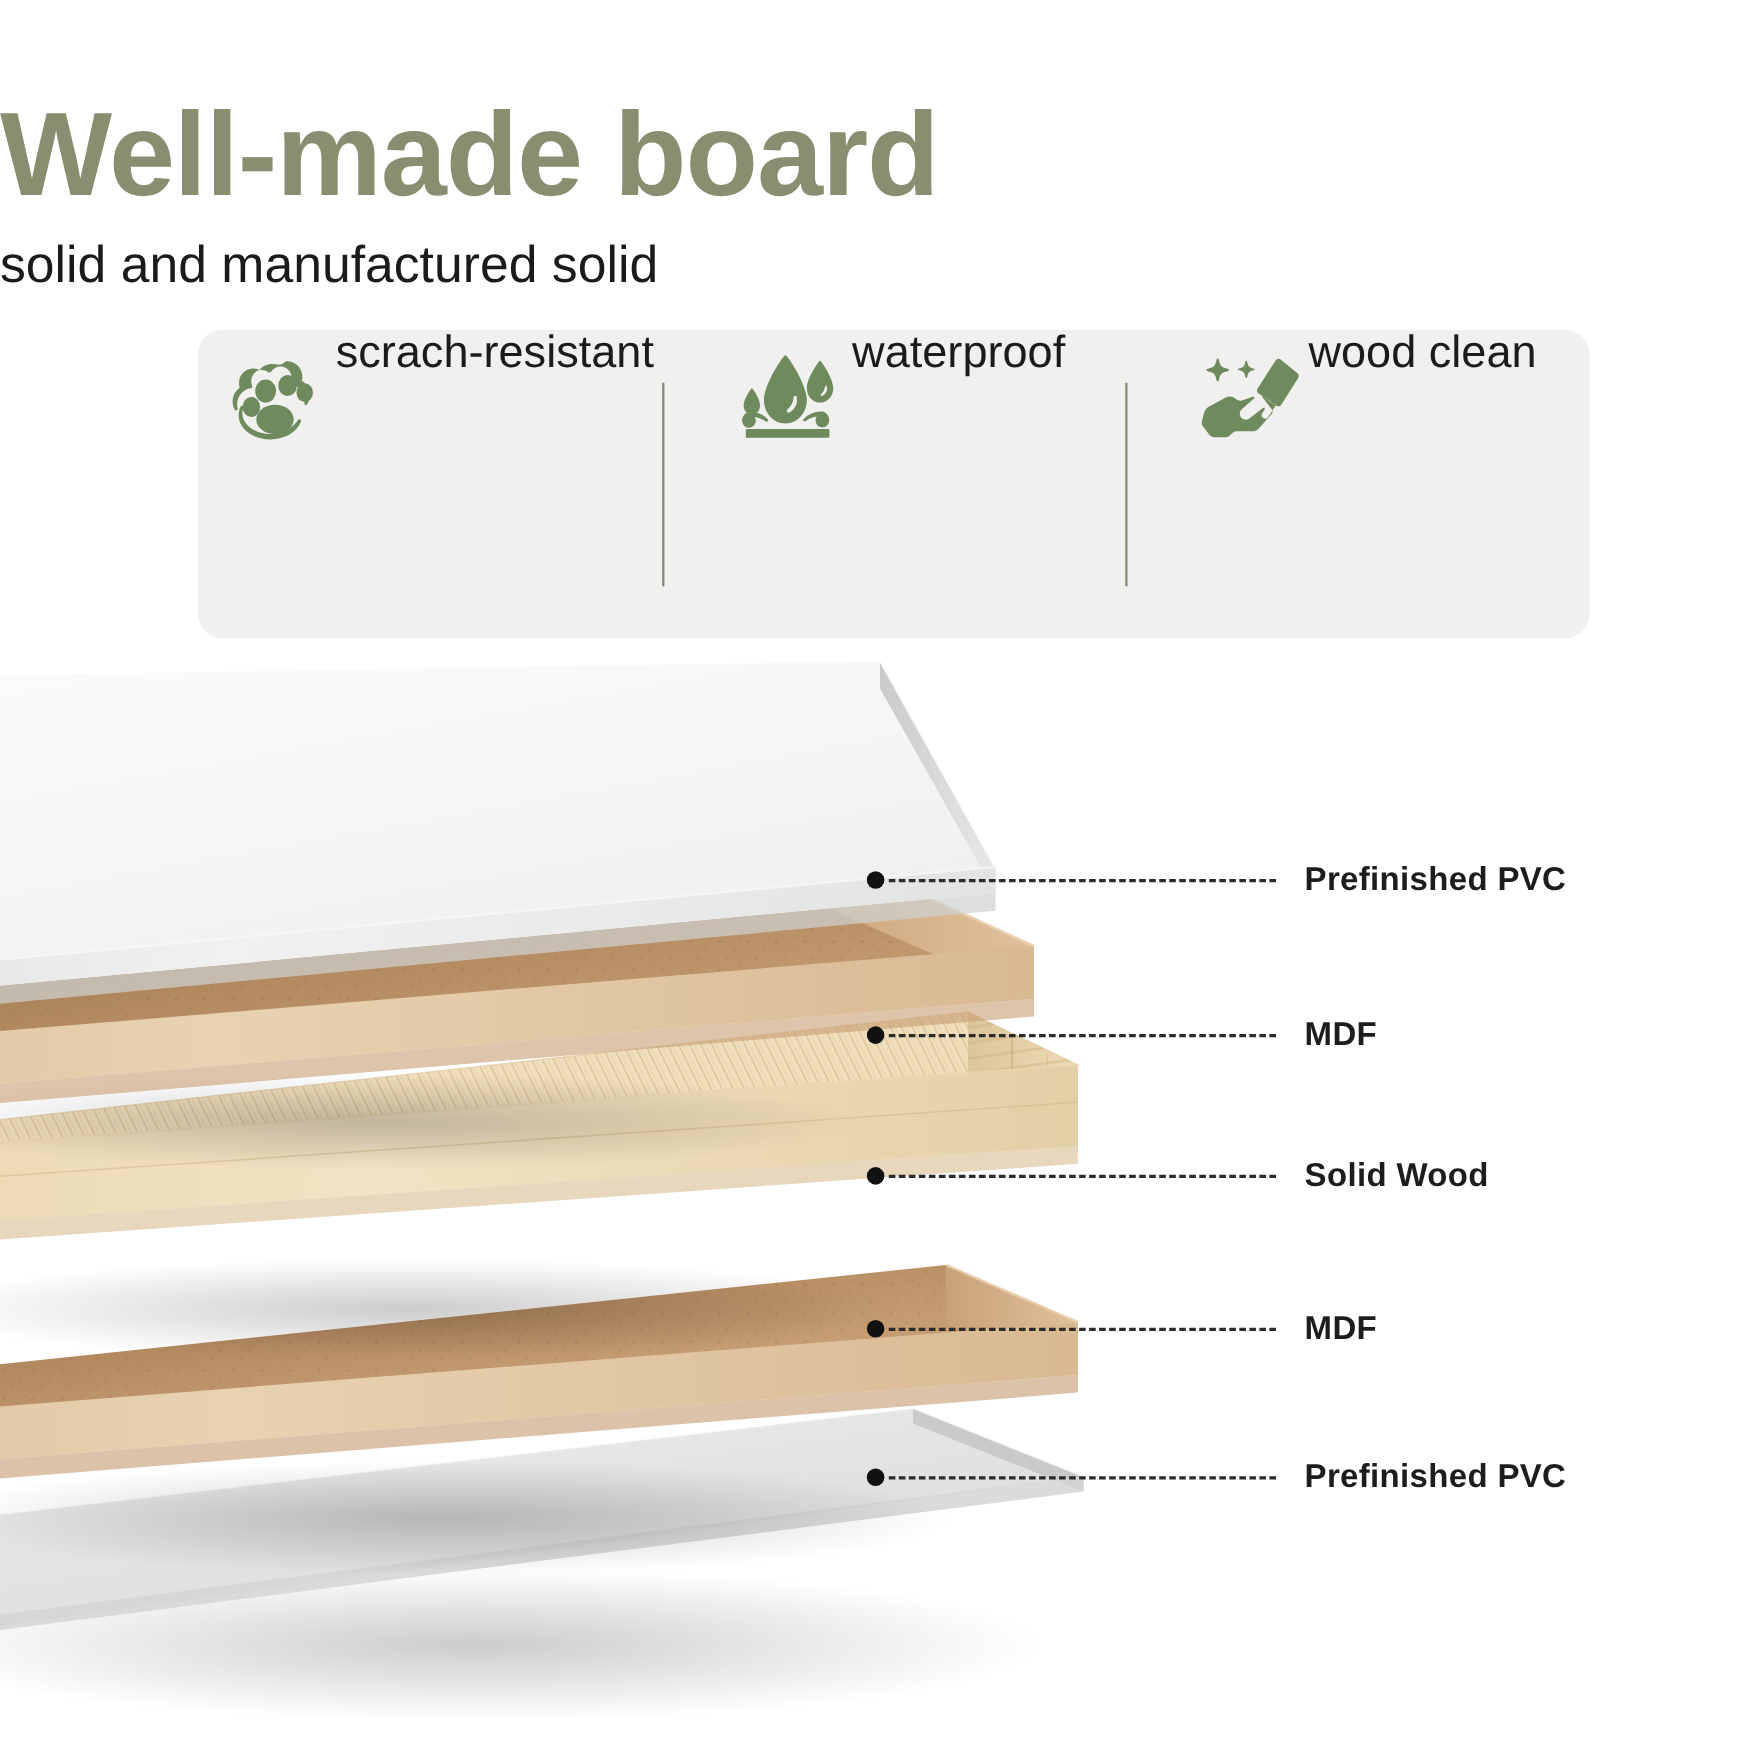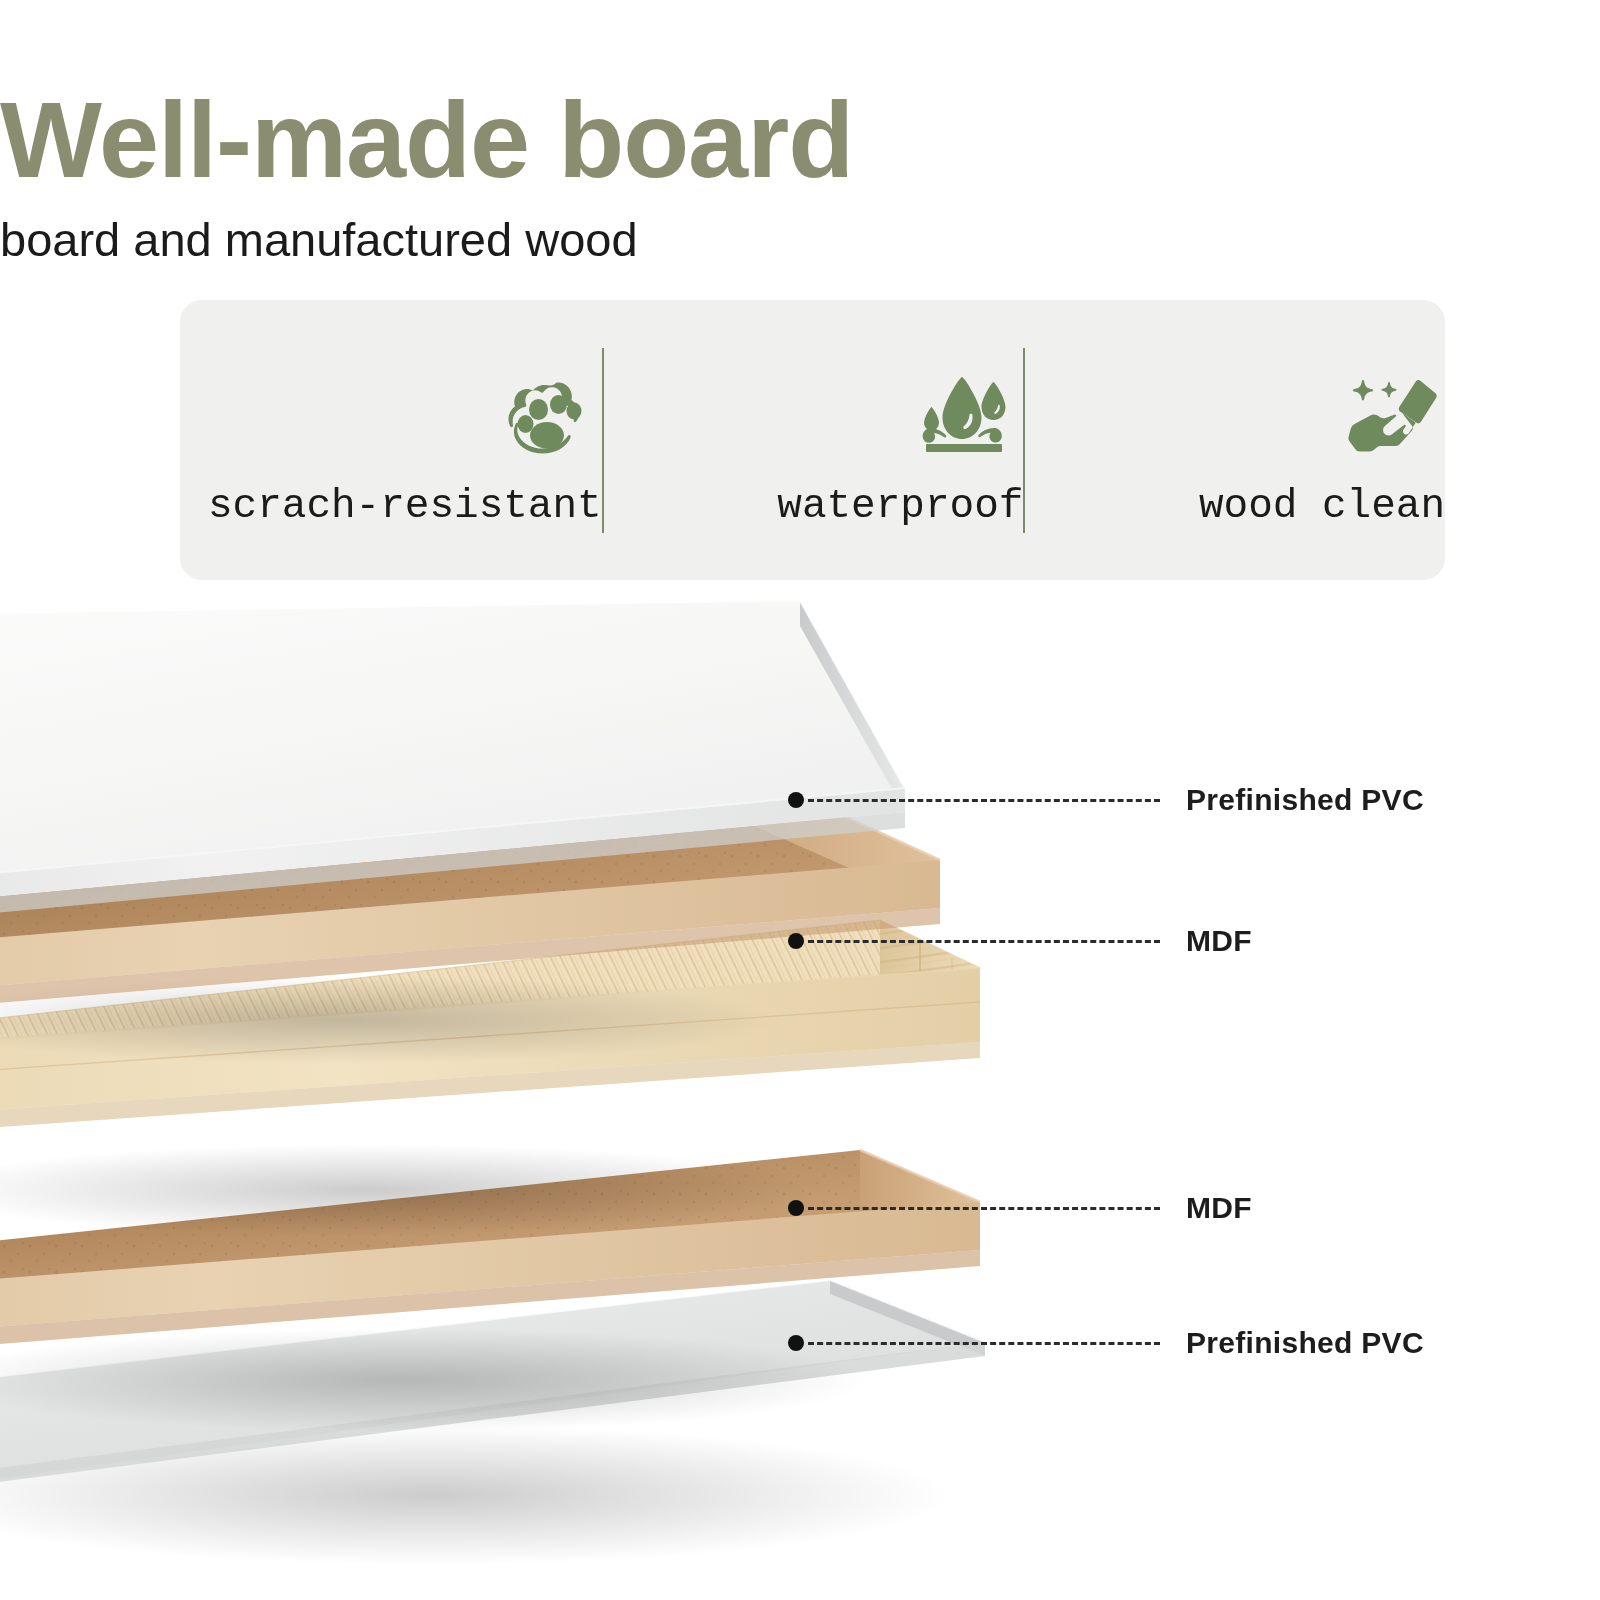--- a/index.html
+++ b/index.html
@@ -20,22 +20,22 @@
 
   
   .feature-card {
     position:absolute; left:180px; top:300px;
     width:1265px; height:280px;
     background:#f0f0ef; border-radius:22px;
     display:flex; align-items:stretch;
   }
   .feature {
     flex:1 1 0; position:relative;
-    display:flex; flex-direction:column;
-    align-items:flex-end; justify-content:center;font-family:Liberation Mono, monospace;
+    display:flex; flex-direction:row;
+    align-items:flex-start; justify-content:center;
   }
   .feature + .feature::before {
     content:""; position:absolute; left:0; top:48px;
     width:2px; height:185px; background:#7d8a6e;
   }
   .feature-icon {
     width:118px; height:118px;
     display:flex; align-items:center; justify-content:center;
     margin-bottom:14px;
   }
@@ -61,21 +61,21 @@
   .callout .ctext {
     font-size:30px; font-weight:bold; color:#1d1d1d;
     white-space:nowrap; margin-left:26px; letter-spacing:0.3px;
   }
 </style>
 </head>
 <body>
 
 <div class="header">
   <div class="title">Well-made board</div>
-  <div class="subtitle">board and manufactured wood</div>
+  <div class="subtitle">solid and manufactured solid</div>
 </div>
 
 <div class="feature-card">
 
   <div class="feature">
     <div class="feature-icon">
       <svg width="118" height="118" viewBox="0 0 118 118">
         <g fill="#6f8b5e">
           <path d="M60.5 31c-5.2 0-9.1 2.3-11.6 5.6-1.9-1.2-4.2-1.8-6.7-1.6-6.3.5-11 5.3-11.8 11.4-.3 2.2-.1 4.2.5 6-3.7 2.6-6.1 6.8-6.4 11.6-.2 3 .5 5.9 1.9 8.4.9 1.6 3 .6 2.6-1.2-.4-1.8-.5-3.8-.2-5.8.9-6.4 5.9-11.4 12-12.4 1.1-.2 1.8-1.3 1.4-2.3-.7-1.8-1-3.8-.7-5.9.6-4.4 4.1-8 8.5-8.4 2.6-.3 5 .5 6.8 1.9.9.7 2.2.5 2.8-.5 1.9-3 5.3-4.9 9.1-4.6 4.6.3 8.5 3.9 9.2 8.5.3 2 .1 3.9-.6 5.6-.4 1 .2 2.2 1.3 2.4 6.5 1.4 11.4 7.2 11.4 14.2 0 .9-.1 1.8-.3 2.6-.3 1.5 1.6 2.4 2.5 1.1 1.6-2.3 2.5-5.1 2.5-8.2 0-5.6-2.9-10.5-7.3-13.3.4-1.6.6-3.4.4-5.2-.8-6.8-6.4-12.1-13.2-12.4-.8 0-1.5 0-2.2.1C68.5 33.2 64.8 31 60.5 31z"></path>
           <path d="M31.8 69.5c-2.5 5-2.6 10.9.2 16.2 4.4 8.4 14.9 13.8 26.6 13.8 13.2 0 24.6-6.8 28-16.3.6-1.7-1.6-2.9-2.6-1.4-5.3 7.8-14.9 12.8-25.4 12.8-10.3 0-19.2-4.7-23.3-11.7-2.3-3.9-2.6-8.2-1.1-12.2.6-1.6-1.6-2.7-2.4-1.2z"></path>
@@ -283,20 +283,25 @@
     <span class="dash" style="width:352px;"></span>
     <span class="ctext">Prefinished PVC</span>
   </div>
 
   <div class="callout" style="left:788px; top:334px;">
     <span class="dot"></span>
     <span class="dash" style="width:352px;"></span>
     <span class="ctext">MDF</span>
   </div>
 
+  <div class="callout" style="left:788px; top:462px;">
+    <span class="dot"></span>
+    <span class="dash" style="width:352px;"></span>
+    <span class="ctext">Solid Wood</span>
+  </div>
 
   <div class="callout" style="left:788px; top:601px;">
     <span class="dot"></span>
     <span class="dash" style="width:352px;"></span>
     <span class="ctext">MDF</span>
   </div>
 
   <div class="callout" style="left:788px; top:736px;">
     <span class="dot"></span>
     <span class="dash" style="width:352px;"></span>

